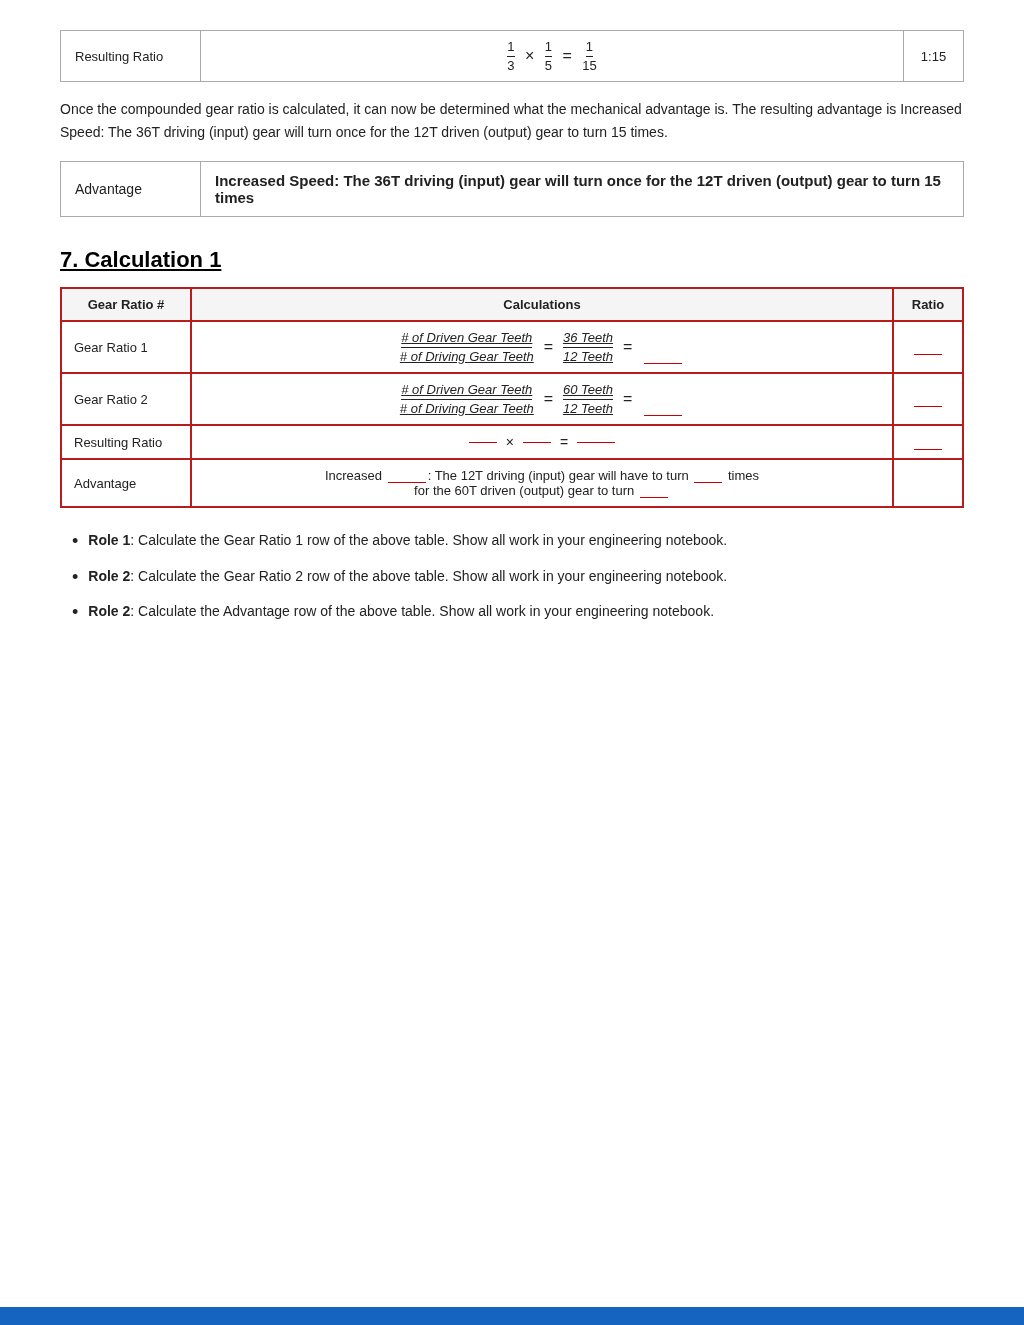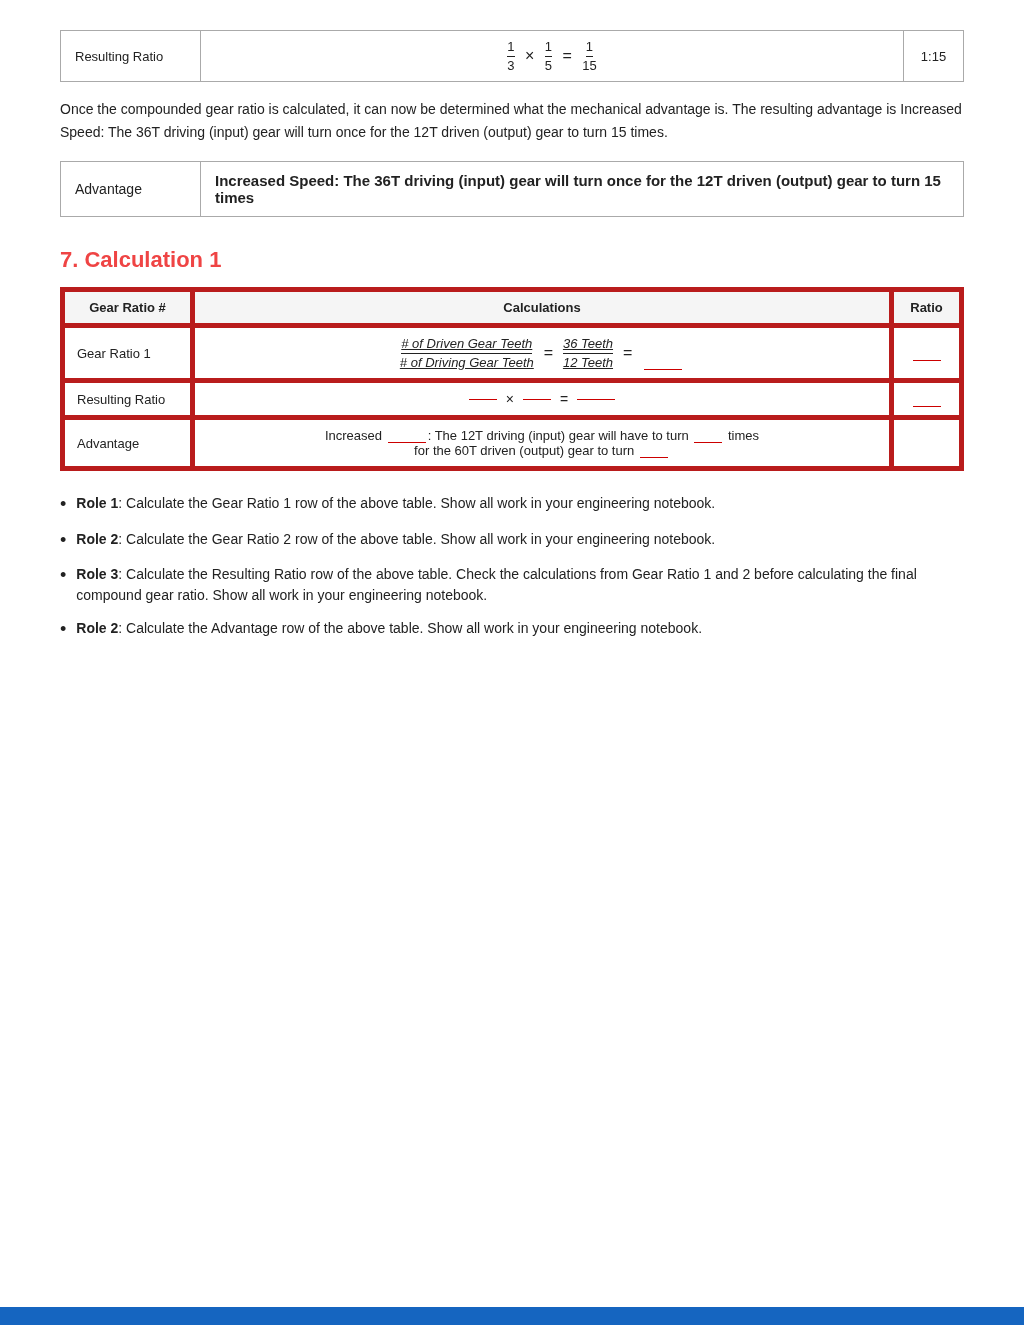--- a/index.html
+++ b/index.html
@@ -90,35 +90,36 @@
       font-weight: normal;
     }
     .advantage-table .adv-value {
       text-align: left;
       font-size: 15px;
       font-weight: bold;
     }
 
     
     .section-heading {
-      color: #ef4444;
+      color: #000000;
       font-size: 22px;
       font-weight: bold;
       margin-bottom: 14px;
       margin-top: 10px;
+      text-decoration: underline;
     }
 
     
     .gear-table {
       width: 100%;
       border-collapse: collapse;
       margin-bottom: 22px;
     }
     .gear-table th, .gear-table td {
-      border: 5px solid #b91c1c;
+      border: 2px solid #b91c1c;
       padding: 8px 12px;
       vertical-align: middle;
     }
     .gear-table th {
       background: #f5f5f5;
       font-weight: bold;
       font-size: 13px;
     }
     .gear-table td.row-label {
       width: 130px;
@@ -171,21 +172,21 @@
     
     .adv-row-content {
       font-size: 13px;
       text-align: center;
     }
 
     
     .bullet-list {
       list-style: none;
       padding: 0;
-      margin: 0;
+      margin: 12px;
     }
     .bullet-list li {
       display: flex;
       align-items: flex-start;
       margin-bottom: 12px;
       font-size: 14px;
       line-height: 1.5;
     }
     .bullet-list li::before {
       content: "•";
@@ -278,20 +279,39 @@
             <span class="denom">12 Teeth</span>
           </span>
           <span class="operator">=</span>
           <span class="blank-line"></span>
         </td>
         <td class="ratio-col">
           <span class="blank-ratio"></span>
         </td>
       </tr>
 
+      <tr>
+        <td class="row-label">Gear Ratio 2</td>
+        <td class="formula-col">
+          <span class="fraction underline-text">
+            <span class="numer"># of Driven Gear Teeth</span>
+            <span class="denom"># of Driving Gear Teeth</span>
+          </span>
+          <span class="operator">=</span>
+          <span class="fraction underline-text">
+            <span class="numer">60 Teeth</span>
+            <span class="denom">12 Teeth</span>
+          </span>
+          <span class="operator">=</span>
+          <span class="blank-line"></span>
+        </td>
+        <td class="ratio-col">
+          <span class="blank-ratio"></span>
+        </td>
+      </tr>
 
       <tr>
         <td class="row-label">Resulting Ratio</td>
         <td class="formula-col">
           <div class="resulting-formula">
             <span class="blank-short"></span>
             <span style="margin: 0 3px;">×</span>
             <span class="blank-short"></span>
             <span style="margin: 0 3px;">=</span>
             <span class="blank-line"></span>
@@ -319,25 +339,20 @@
         <span class="bold-role">Role 1</span><span>: Calculate the Gear Ratio 1 row of the above table. Show all work in your engineering notebook.</span>
       </span>
     </li>
     <li>
       <span class="li-text">
         <span class="bold-role">Role 2</span><span>: Calculate the Gear Ratio 2 row of the above table. Show all work in your engineering notebook.</span>
       </span>
     </li>
     <li>
       <span class="li-text">
-        <span class="bold-role">Role 3</span><span>: Calculate the Resulting Ratio row of the above table. Check the calculations from Gear Ratio 1 and 2 before calculating the final compound gear ratio. Show all work in your engineering notebook.</span>
-      </span>
-    </li>
-    <li>
-      <span class="li-text">
         <span class="bold-role">Role 2</span><span>: Calculate the Advantage row of the above table. Show all work in your engineering notebook.</span>
       </span>
     </li>
   </ul>
 
 </div>
 
 <div class="bottom-bar"></div>
 
 </body></html>

